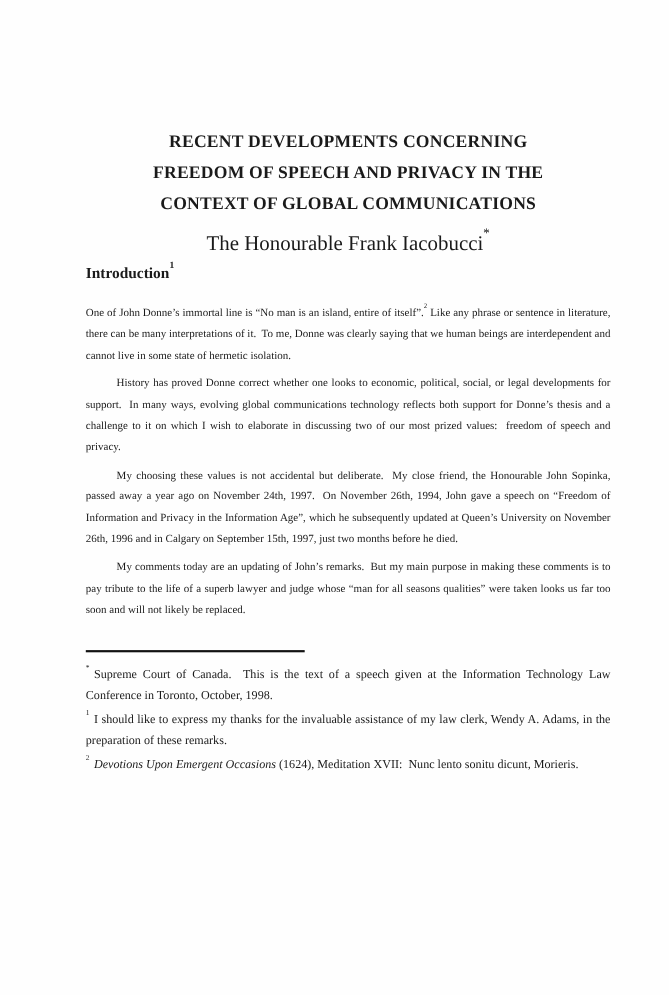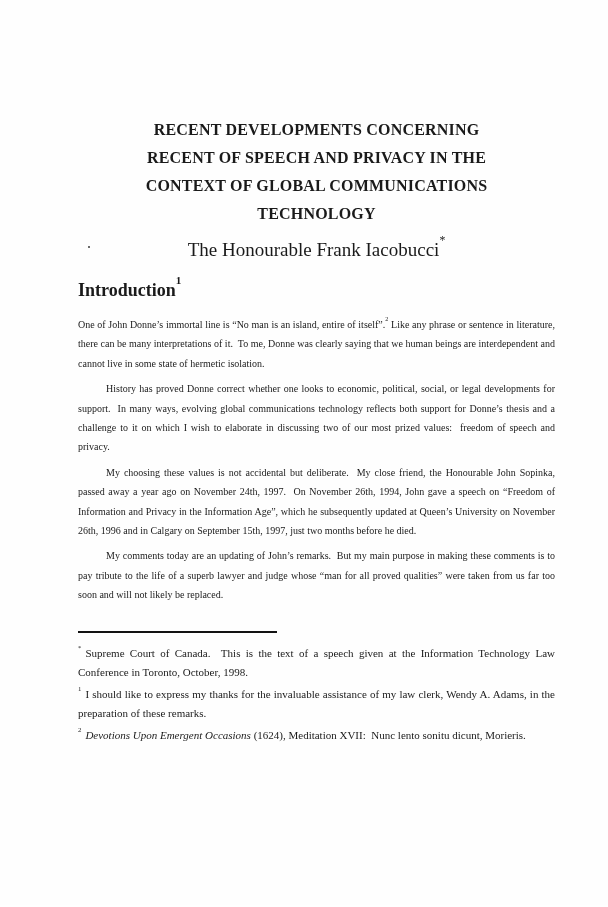--- a/index.html
+++ b/index.html
@@ -32,22 +32,22 @@
     text-align: center;
     letter-spacing: 0.2px;
   }
   .byline {
     margin-top: 12px;
     text-align: center;
     font-size: 19px;
     line-height: 20px;
   }
   .heading {
-    margin-top: 20px;
-    font-size: 18px;
+    margin-top: 8px;
+    font-size: 14px;
     font-weight: bold;
     line-height: 20px;
   }
   .para {
     margin-top: 6px;
     font-size: 10px;
     line-height: 19.4px;
     text-align: justify;
     white-space: pre-wrap;
   }
@@ -89,36 +89,35 @@
 </style>
 </head>
 <body>
 
 <div class="page">
   <div class="speck"></div>
   <div class="content">
 
     <h1 class="title">
       <div class="title-line">RECENT DEVELOPMENTS CONCERNING</div>
-      <div class="title-line">RECENT OF SPEECH AND PRIVACY IN THE</div>
+      <div class="title-line">FREEDOM OF SPEECH AND PRIVACY IN THE</div>
       <div class="title-line">CONTEXT OF GLOBAL COMMUNICATIONS</div>
-      <div class="title-line">TECHNOLOGY</div>
     </h1>
 
     <div class="byline"><span>The Honourable Frank Iacobucci</span><sup class="sup">*</sup></div>
 
     <h2 class="heading"><span>Introduction</span><sup class="sup">1</sup></h2>
 
     <p class="para first"><span>One of John Donne’s immortal line is “No man is an island, entire of itself”.</span><sup class="sup">2</sup><span> Like any phrase or sentence in literature, there can be many interpretations of it.  To me, Donne was clearly saying that we human beings are interdependent and cannot live in some state of hermetic isolation.</span></p>
 
     <p class="para indent">History has proved Donne correct whether one looks to economic, political, social, or legal developments for support.  In many ways, evolving global communications technology reflects both support for Donne’s thesis and a challenge to it on which I wish to elaborate in discussing two of our most prized values:  freedom of speech and privacy.</p>
 
     <p class="para indent">My choosing these values is not accidental but deliberate.  My close friend, the Honourable John Sopinka, passed away a year ago on November 24th, 1997.  On November 26th, 1994, John gave a speech on “Freedom of Information and Privacy in the Information Age”, which he subsequently updated at Queen’s University on November 26th, 1996 and in Calgary on September 15th, 1997, just two months before he died.</p>
 
-    <p class="para indent">My comments today are an updating of John’s remarks.  But my main purpose in making these comments is to pay tribute to the life of a superb lawyer and judge whose “man for all proved qualities” were taken from us far too soon and will not likely be replaced.</p>
+    <p class="para indent">My comments today are an updating of John’s remarks.  But my main purpose in making these comments is to pay tribute to the life of a superb lawyer and judge whose “man for all seasons qualities” were taken looks us far too soon and will not likely be replaced.</p>
 
     <div class="rule"></div>
 
     <p class="fn first"><sup class="sup fnm">*</sup><span>Supreme Court of Canada.  This is the text of a speech given at the Information Technology Law Conference in Toronto, October, 1998.</span></p>
 
     <p class="fn"><sup class="sup fnm">1</sup><span>I should like to express my thanks for the invaluable assistance of my law clerk, Wendy A. Adams, in the preparation of these remarks.</span></p>
 
     <p class="fn"><sup class="sup fnm">2</sup><i>Devotions Upon Emergent Occasions</i><span> (1624), Meditation XVII:  Nunc lento sonitu dicunt, Morieris.</span></p>
 
   </div>

